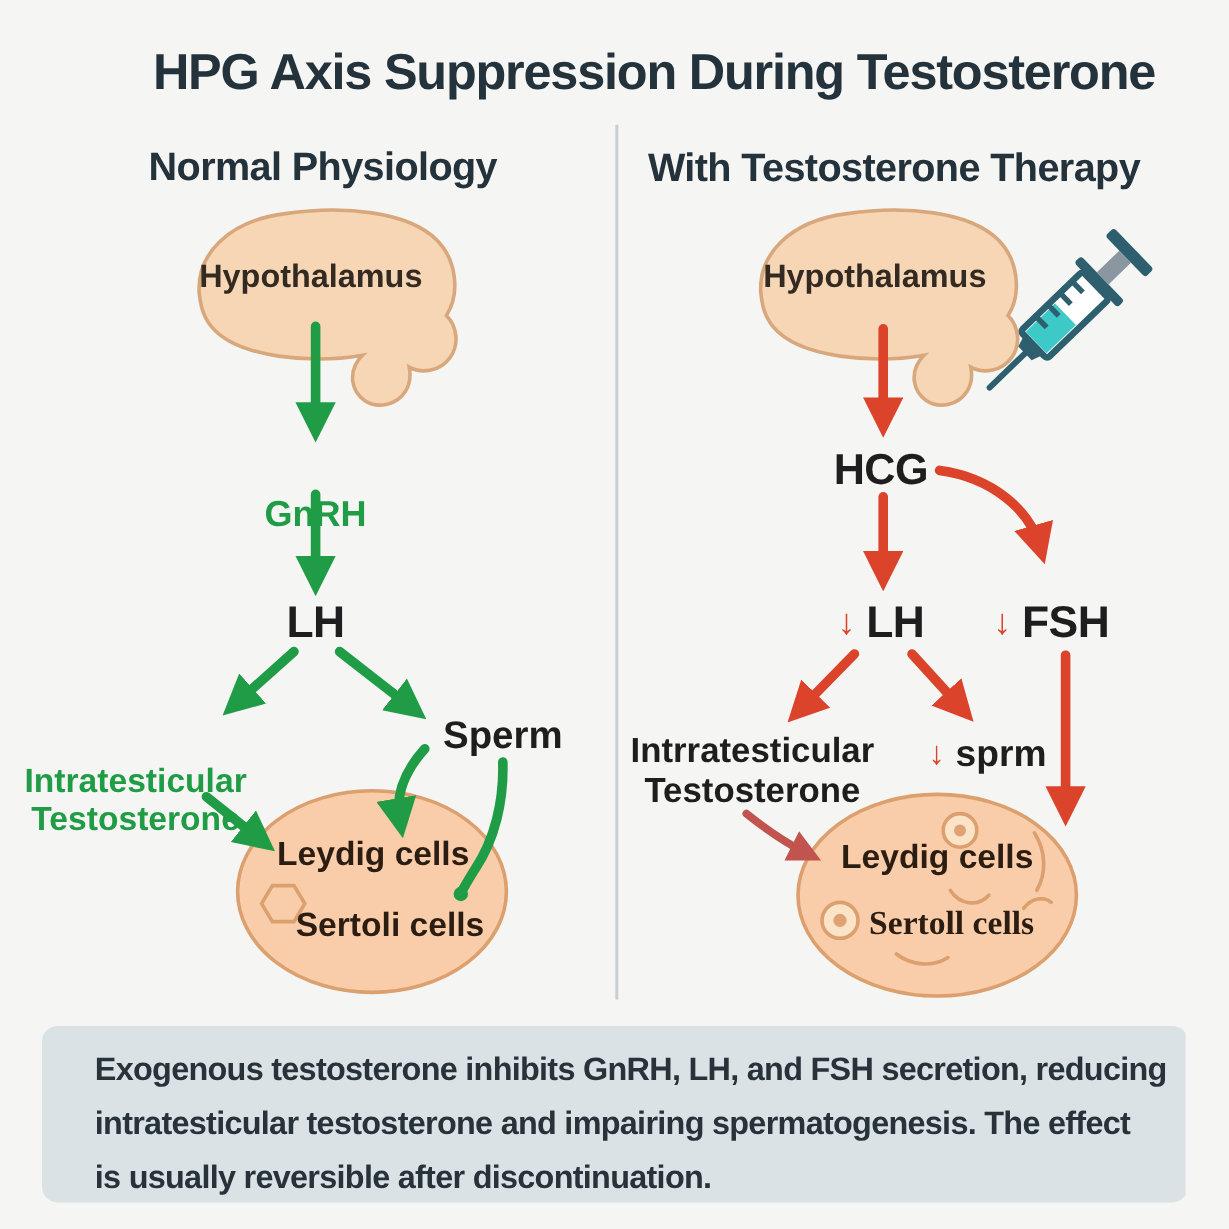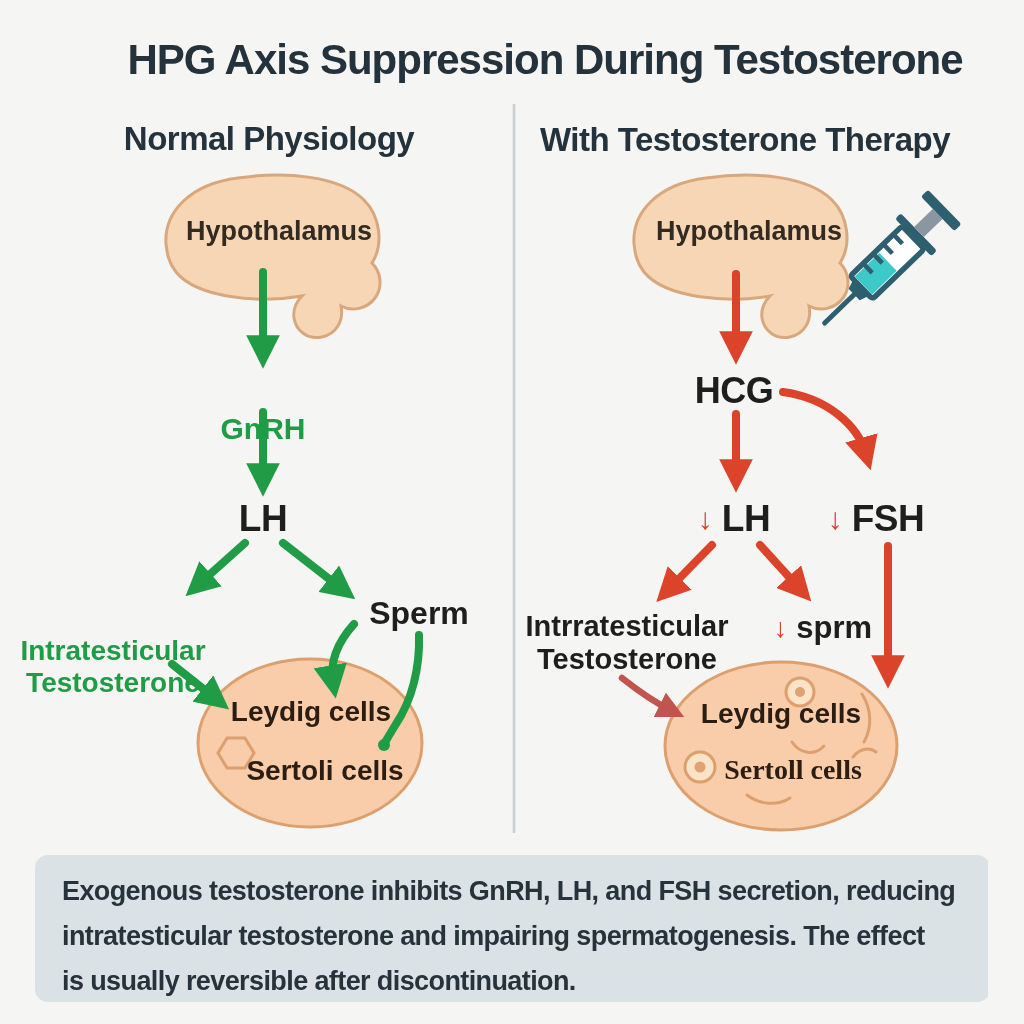--- a/index.html
+++ b/index.html
@@ -2,31 +2,31 @@
 <html><head>
 <meta charset="utf-8">
 <style>
   html,body{margin:0;padding:0;background:#f5f5f3;}
   .canvas{position:relative;width:988px;height:1024px;background:#f5f5f3;overflow:hidden;
           font-family:"Liberation Sans",sans-serif;}
   svg.layer{position:absolute;left:0;top:0;}
   .lbl{position:absolute;transform:translate(-50%,-50%);white-space:nowrap;font-weight:bold;}
   .title{left:545px;top:60px;font-size:42px;letter-spacing:-1px;color:#24323c;}
   .heading{font-size:33px;letter-spacing:-0.5px;color:#24323c;}
-  .organ{font-size:27px;color:#332a22;margin-left:20px;}
+  .organ{font-size:27px;color:#332a22;}
   .green-t{color:#1f9c45;margin-top:41px;}
   .dark-t{color:#1e1e1e;}
   .cell-t{font-size:28px;color:#2b1d12;}
   .node-big{font-size:37px;letter-spacing:-0.5px;}
   .two-line{text-align:center;line-height:32px;font-size:28px;}
   .hrow{display:flex;align-items:center;gap:9px;}
   .downglyph{color:#db432a;font-size:30px;font-weight:bold;}
   .caption-box{position:absolute;left:35px;top:855px;width:955px;height:147px;
                background:#dbe2e6;border-radius:13px;box-sizing:border-box;
-               padding:14px 0 0 27px;}
+               padding:14px 0 0 44px;}
   .caption-line{font-size:27px;font-weight:bold;letter-spacing:-0.6px;
                 line-height:45px;color:#27323a;}
 </style>
 </head>
 <body>
 
 <div class="canvas">
 
   <svg class="layer" width="1024" height="1024" viewBox="0 0 1024 1024">
     <defs>

